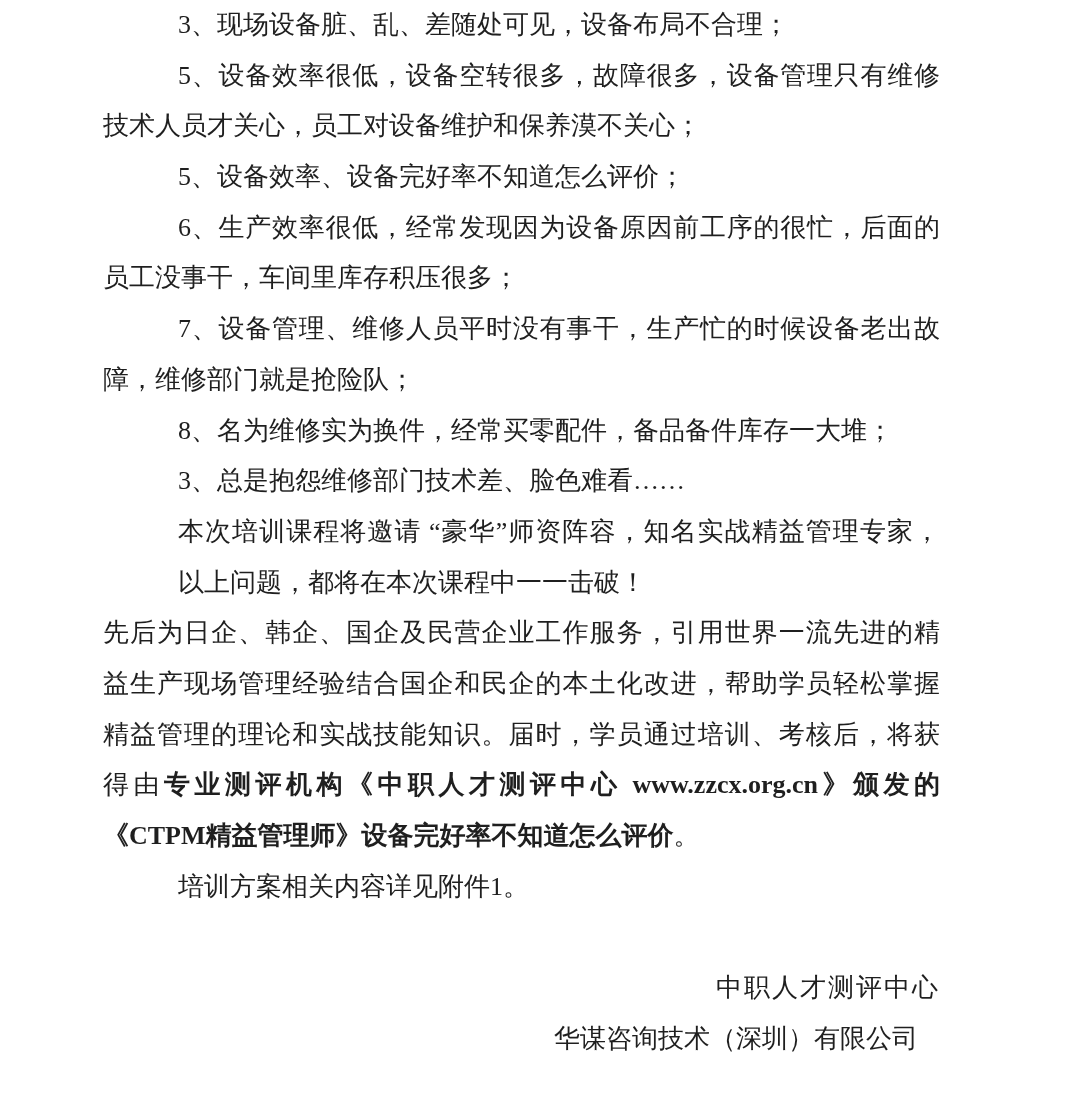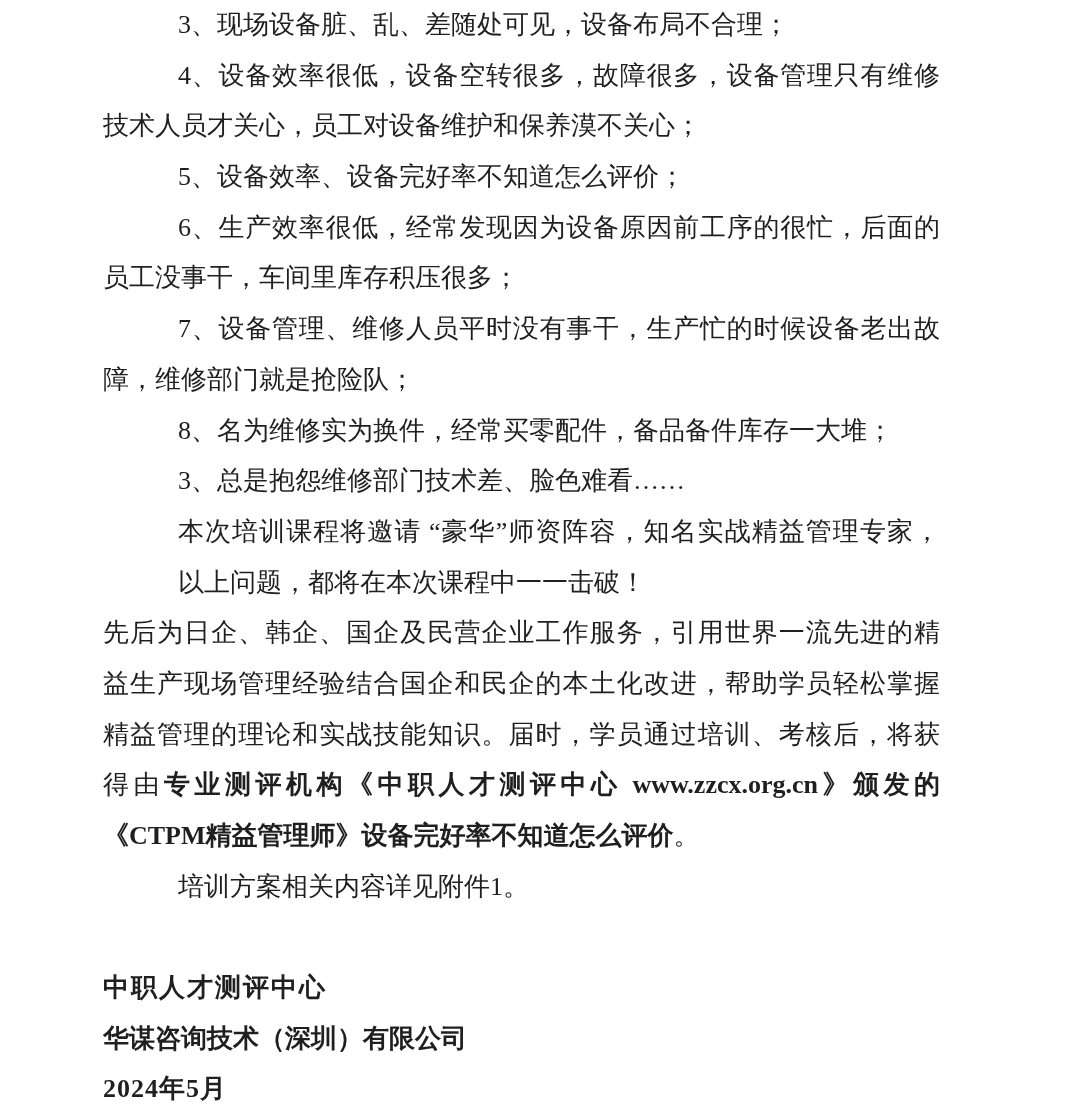--- a/index.html
+++ b/index.html
@@ -29,35 +29,34 @@
   .line.indent { padding-left: 75px; }
   .line.justify {
     text-align: justify;
     text-align-last: justify;
   }
   .line.natural { text-align: left; }
   .line .bold { font-weight: bold; }
   .sig-line {
     height: 50.7px;
     line-height: 50.7px;
-    text-align: left;
+    text-align: right;
     letter-spacing: 2px;
     overflow: hidden;
-    font-weight: bold;
   }
-  .sig-line[data-sig-index="1"] { margin-right: 13px; letter-spacing: 0; }
+  .sig-line[data-sig-index="1"] { margin-right: 22px; letter-spacing: 0; }
   .sig-line[data-sig-index="2"] { letter-spacing: 1px; }
 </style>
 </head>
 <body>
 
 <div class="page">
   <div id="doc-body">
       <div class="line natural indent"><span>3、现场设备脏、乱、差随处可见，设备布局不合理；</span></div>
-      <div class="line justify indent"><span>4、设备效率很低，设备空转很多，故障很多，设备管理只有维修</span></div>
+      <div class="line justify indent"><span>5、设备效率很低，设备空转很多，故障很多，设备管理只有维修</span></div>
       <div class="line natural"><span>技术人员才关心，员工对设备维护和保养漠不关心；</span></div>
       <div class="line natural indent"><span>5、设备效率、设备完好率不知道怎么评价；</span></div>
       <div class="line justify indent"><span>6、生产效率很低，经常发现因为设备原因前工序的很忙，后面的</span></div>
       <div class="line natural"><span>员工没事干，车间里库存积压很多；</span></div>
       <div class="line justify indent"><span>7、设备管理、维修人员平时没有事干，生产忙的时候设备老出故</span></div>
       <div class="line natural"><span>障，维修部门就是抢险队；</span></div>
       <div class="line natural indent"><span>8、名为维修实为换件，经常买零配件，备品备件库存一大堆；</span></div>
       <div class="line natural indent"><span>3、总是抱怨维修部门技术差、脸色难看……</span></div>
       <div class="line justify indent"><span>本次培训课程将邀请 “豪华”师资阵容，知名实战精益管理专家，</span></div>
       <div class="line natural indent"><span>以上问题，都将在本次课程中一一击破！</span></div>
@@ -65,15 +64,14 @@
       <div class="line justify"><span>益生产现场管理经验结合国企和民企的本土化改进，帮助学员轻松掌握</span></div>
       <div class="line justify"><span>精益管理的理论和实战技能知识。届时，学员通过培训、考核后，将获</span></div>
       <div class="line justify"><span>得由</span><span class="bold">专业测评机构《中职人才测评中心 www.zzcx.org.cn》颁发的</span></div>
       <div class="line natural"><span class="bold">《CTPM精益管理师》设备完好率不知道怎么评价</span><span>。</span></div>
       <div class="line natural indent"><span>培训方案相关内容详见附件1。</span></div>
       <div class="line natural"><span></span></div>
     </div>
   <div id="sig-block">
       <div class="sig-line" data-sig-index="0">中职人才测评中心</div>
       <div class="sig-line" data-sig-index="1">华谋咨询技术（深圳）有限公司</div>
-      <div class="sig-line" data-sig-index="2">2024年5月</div>
     </div>
 </div>
 
 </body></html>

